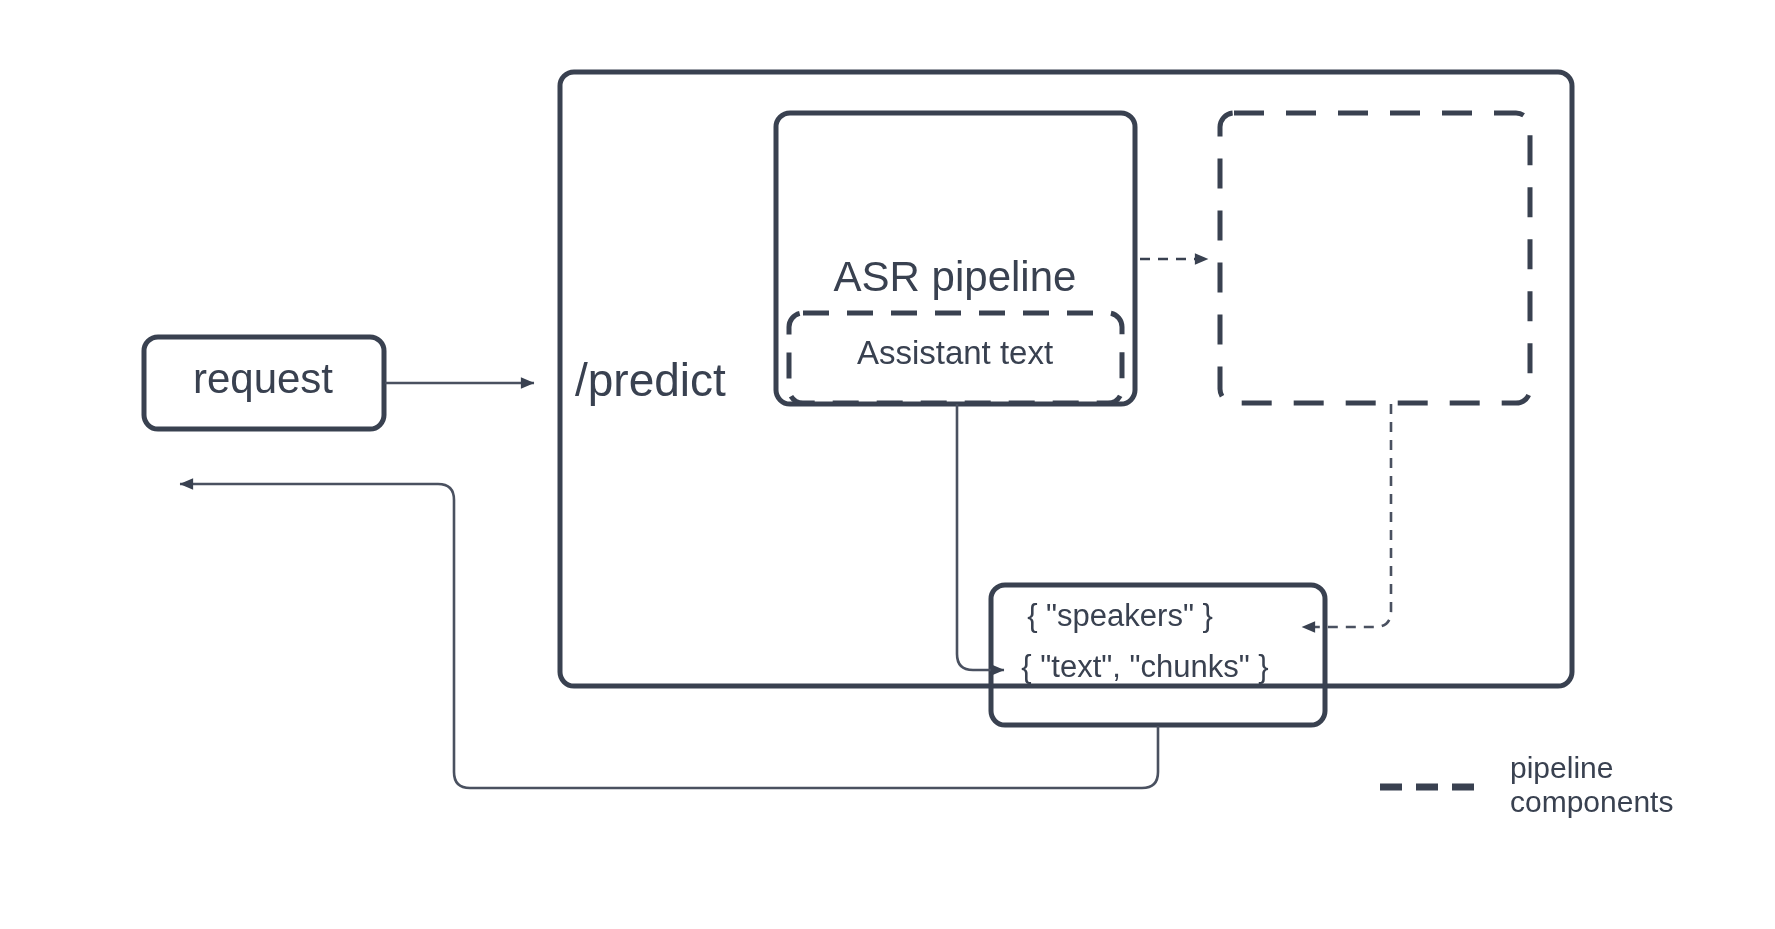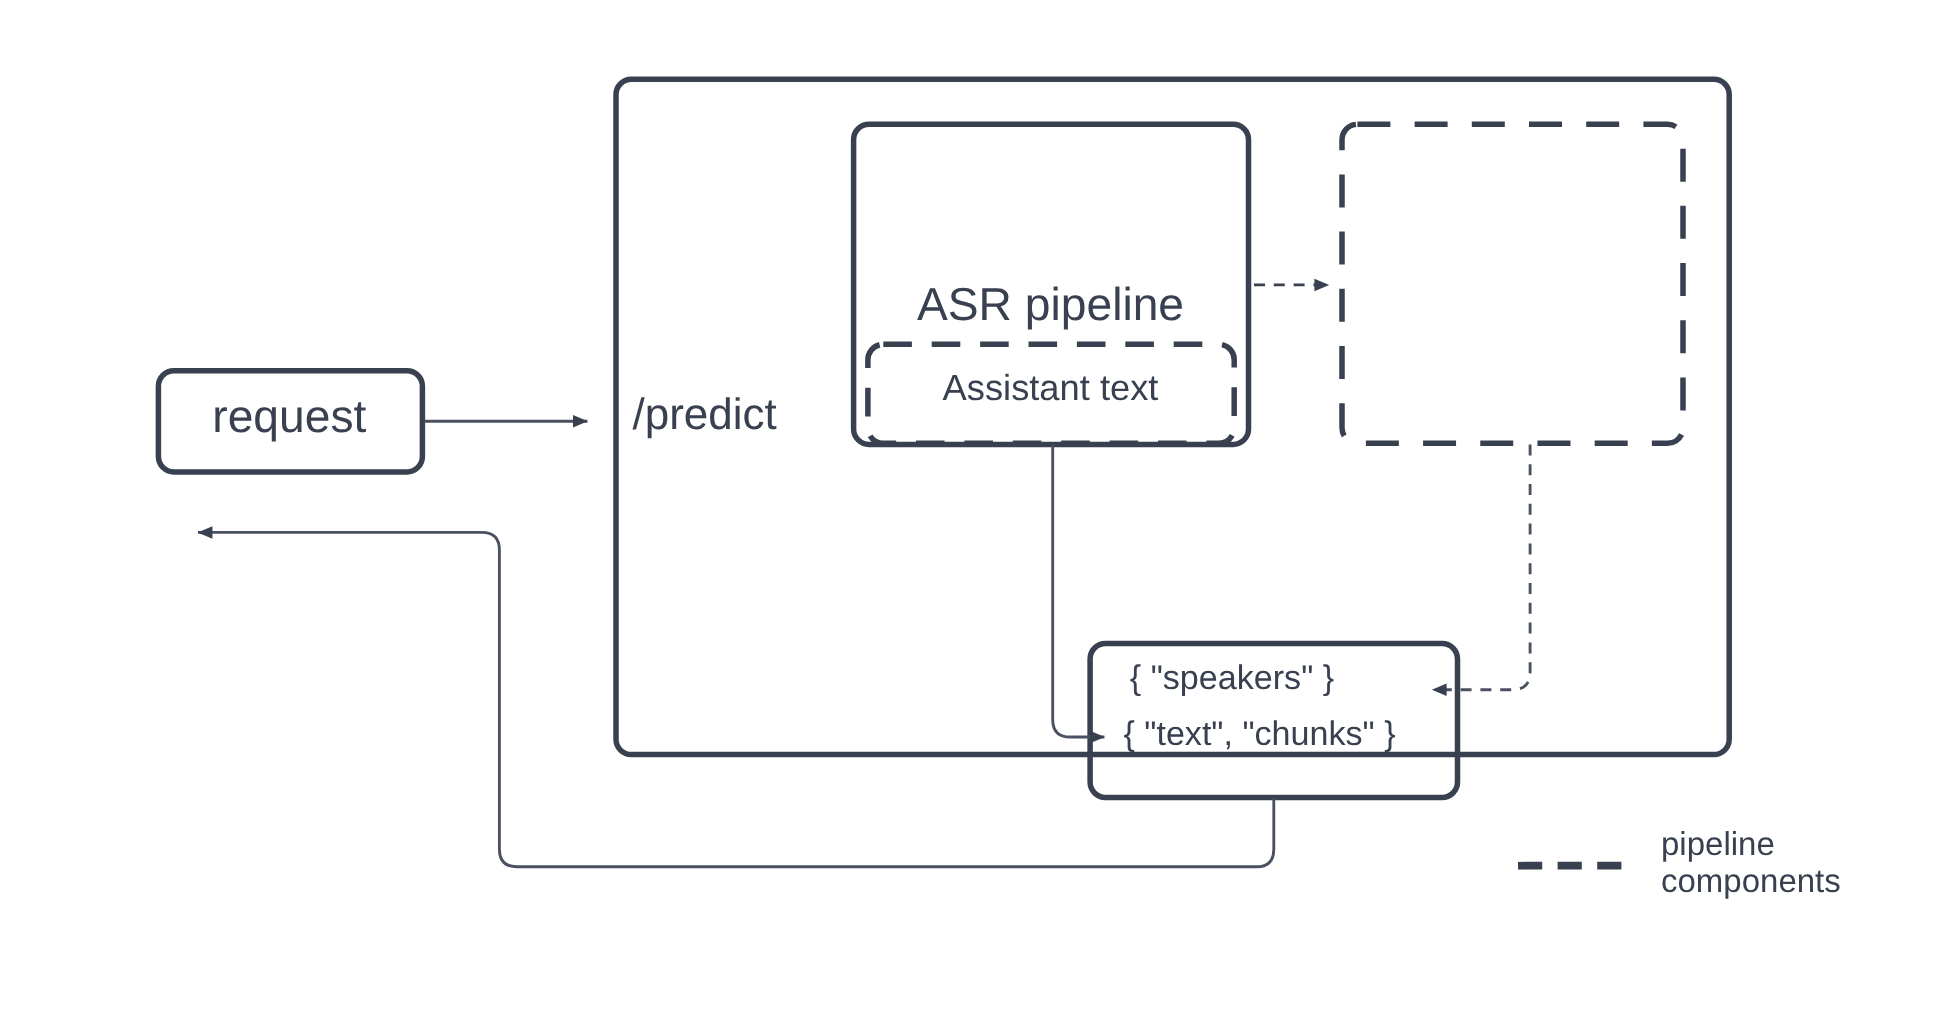--- a/index.html
+++ b/index.html
@@ -38,21 +38,21 @@
   #label-request {
     left: 143px;
     top: 355px;
     width: 240px;
     font-size: 42px;
   }
   #label-predict {
     left: 575px;
     top: 355px;
     width: 200px;
-    font-size: 40px;
+    font-size: 46px;
     text-align: left;
   }
   #label-asr {
     left: 775px;
     top: 218px;
     width: 360px;
     font-size: 42px;
     margin-top: 35px;
   }
   #label-assistant {

